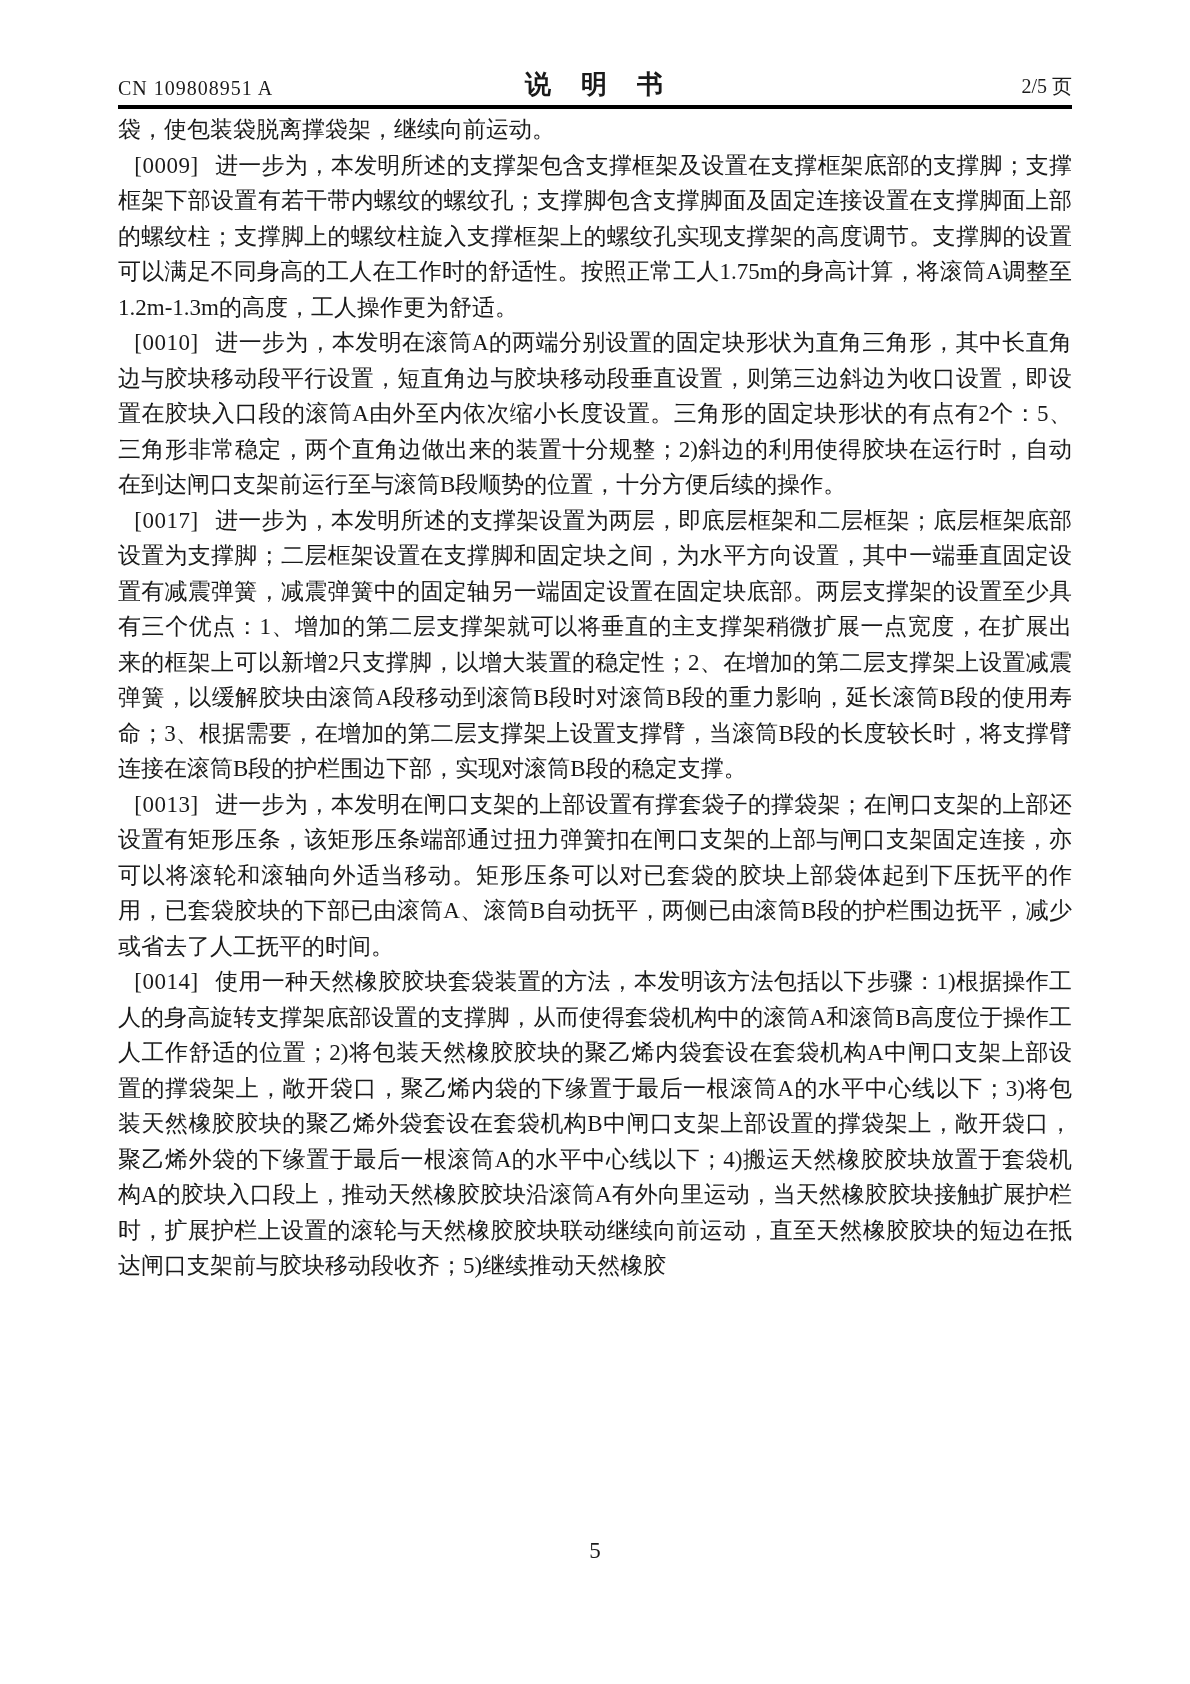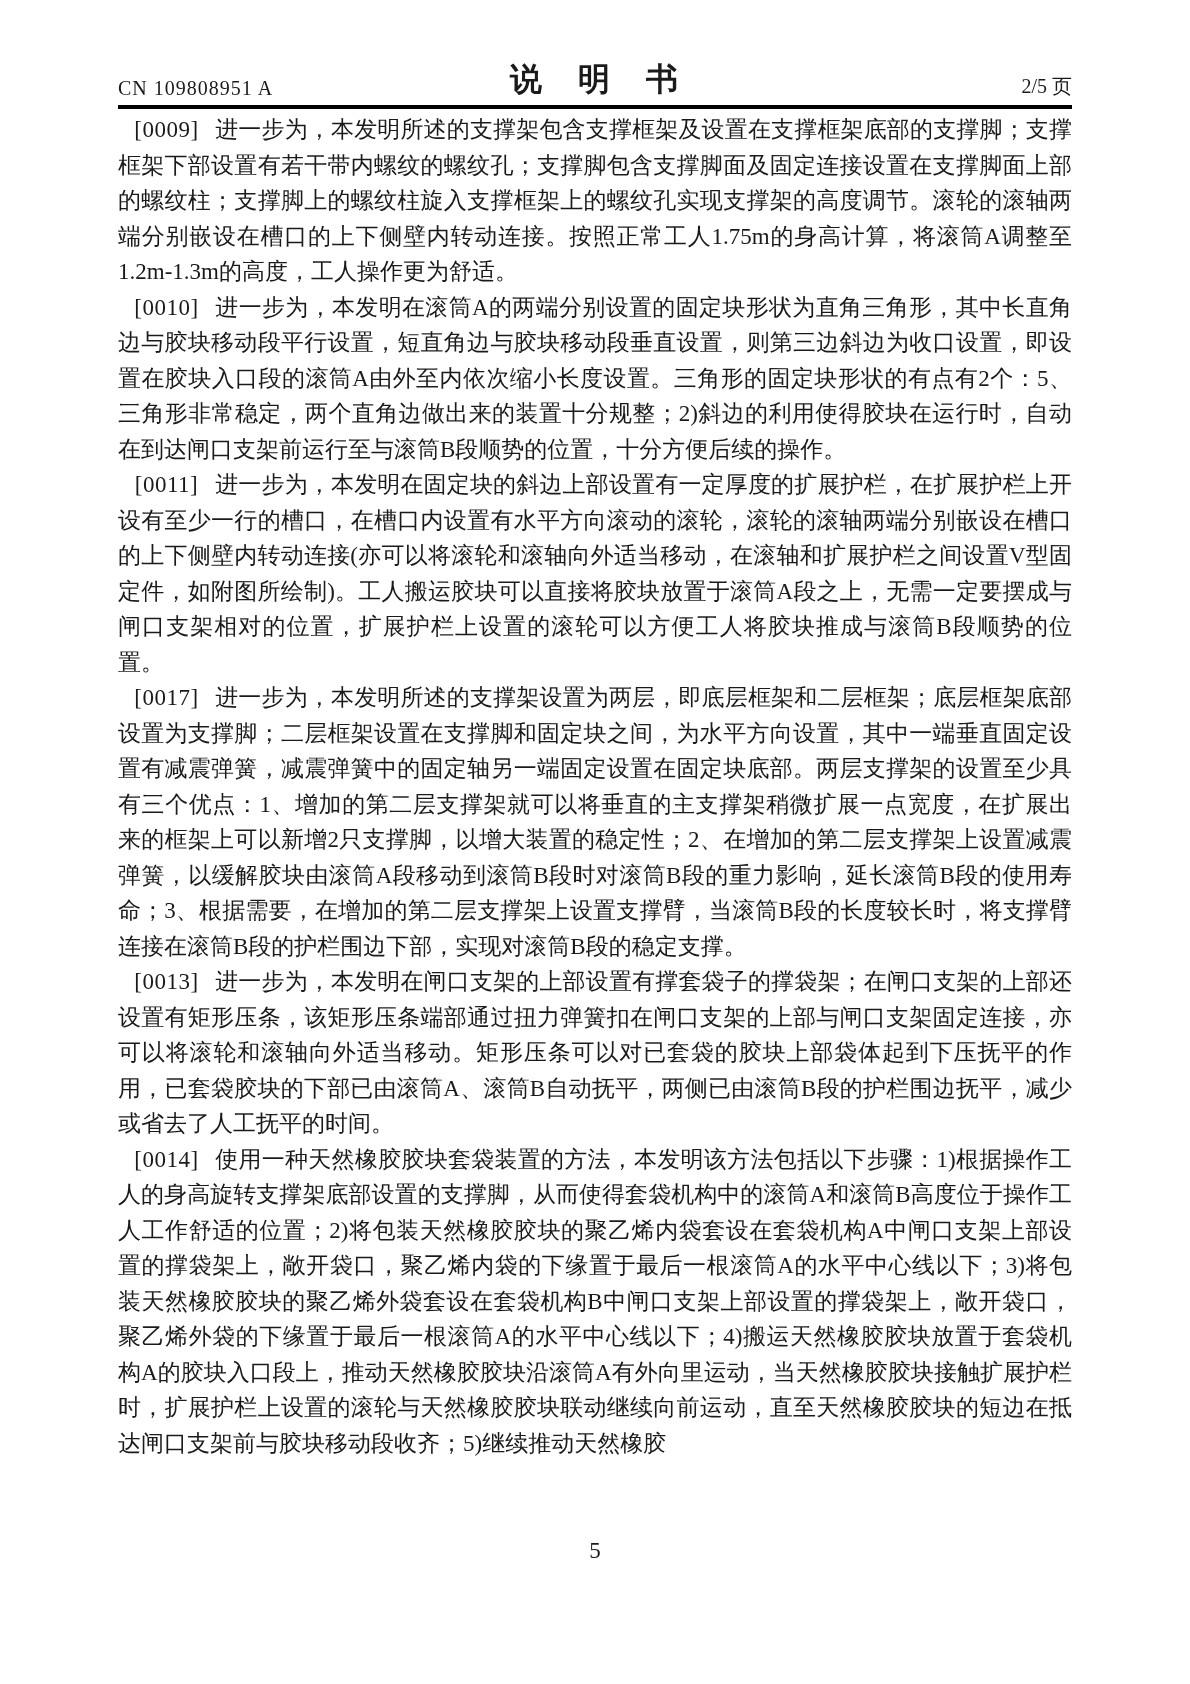--- a/index.html
+++ b/index.html
@@ -31,21 +31,21 @@
     font-size: 20px;
     letter-spacing: 1px;
     white-space: nowrap;
   }
   .doc-title {
     position: absolute;
     left: 0;
     right: 0;
     bottom: 2px;
     text-align: center;
-    font-size: 32px;
+    font-size: 26px;
     font-weight: bold;
     letter-spacing: 2px;
     white-space: nowrap;
   }
   .page-indicator {
     position: absolute;
     right: 0;
     bottom: 4px;
     font-size: 20px;
     white-space: nowrap;
@@ -94,26 +94,26 @@
   <div class="header">
     <span class="pub-number">CN 109808951 A</span>
     <span class="doc-title">说　明　书</span>
     <span class="page-indicator">2/5 页</span>
   </div>
 
   <div class="header-rule"></div>
 
   <div class="body-text">
 
+    <p class="para">袋，使包装袋脱离撑袋架，继续向前运动。</p>
 
-    <p class="para"><span class="pnum">[0009]</span><span>进一步为，本发明所述的支撑架包含支撑框架及设置在支撑框架底部的支撑脚；支撑框架下部设置有若干带内螺纹的螺纹孔；支撑脚包含支撑脚面及固定连接设置在支撑脚面上部的螺纹柱；支撑脚上的螺纹柱旋入支撑框架上的螺纹孔实现支撑架的高度调节。滚轮的滚轴两端分别嵌设在槽口的上下侧壁内转动连接。按照正常工人1.75m的身高计算，将滚筒A调整至1.2m-1.3m的高度，工人操作更为舒适。</span></p>
+    <p class="para"><span class="pnum">[0009]</span><span>进一步为，本发明所述的支撑架包含支撑框架及设置在支撑框架底部的支撑脚；支撑框架下部设置有若干带内螺纹的螺纹孔；支撑脚包含支撑脚面及固定连接设置在支撑脚面上部的螺纹柱；支撑脚上的螺纹柱旋入支撑框架上的螺纹孔实现支撑架的高度调节。支撑脚的设置可以满足不同身高的工人在工作时的舒适性。按照正常工人1.75m的身高计算，将滚筒A调整至1.2m-1.3m的高度，工人操作更为舒适。</span></p>
 
     <p class="para"><span class="pnum">[0010]</span><span>进一步为，本发明在滚筒A的两端分别设置的固定块形状为直角三角形，其中长直角边与胶块移动段平行设置，短直角边与胶块移动段垂直设置，则第三边斜边为收口设置，即设置在胶块入口段的滚筒A由外至内依次缩小长度设置。三角形的固定块形状的有点有2个：5、三角形非常稳定，两个直角边做出来的装置十分规整；2)斜边的利用使得胶块在运行时，自动在到达闸口支架前运行至与滚筒B段顺势的位置，十分方便后续的操作。</span></p>
 
-    <p class="para"><span class="pnum">[0011]</span><span>进一步为，本发明在固定块的斜边上部设置有一定厚度的扩展护栏，在扩展护栏上开设有至少一行的槽口，在槽口内设置有水平方向滚动的滚轮，滚轮的滚轴两端分别嵌设在槽口的上下侧壁内转动连接(亦可以将滚轮和滚轴向外适当移动，在滚轴和扩展护栏之间设置V型固定件，如附图所绘制)。工人搬运胶块可以直接将胶块放置于滚筒A段之上，无需一定要摆成与闸口支架相对的位置，扩展护栏上设置的滚轮可以方便工人将胶块推成与滚筒B段顺势的位置。</span></p>
 
     <p class="para"><span class="pnum">[0017]</span><span>进一步为，本发明所述的支撑架设置为两层，即底层框架和二层框架；底层框架底部设置为支撑脚；二层框架设置在支撑脚和固定块之间，为水平方向设置，其中一端垂直固定设置有减震弹簧，减震弹簧中的固定轴另一端固定设置在固定块底部。两层支撑架的设置至少具有三个优点：1、增加的第二层支撑架就可以将垂直的主支撑架稍微扩展一点宽度，在扩展出来的框架上可以新增2只支撑脚，以增大装置的稳定性；2、在增加的第二层支撑架上设置减震弹簧，以缓解胶块由滚筒A段移动到滚筒B段时对滚筒B段的重力影响，延长滚筒B段的使用寿命；3、根据需要，在增加的第二层支撑架上设置支撑臂，当滚筒B段的长度较长时，将支撑臂连接在滚筒B段的护栏围边下部，实现对滚筒B段的稳定支撑。</span></p>
 
     <p class="para"><span class="pnum">[0013]</span><span>进一步为，本发明在闸口支架的上部设置有撑套袋子的撑袋架；在闸口支架的上部还设置有矩形压条，该矩形压条端部通过扭力弹簧扣在闸口支架的上部与闸口支架固定连接，亦可以将滚轮和滚轴向外适当移动。矩形压条可以对已套袋的胶块上部袋体起到下压抚平的作用，已套袋胶块的下部已由滚筒A、滚筒B自动抚平，两侧已由滚筒B段的护栏围边抚平，减少或省去了人工抚平的时间。</span></p>
 
     <p class="para"><span class="pnum">[0014]</span><span>使用一种天然橡胶胶块套袋装置的方法，本发明该方法包括以下步骤：1)根据操作工人的身高旋转支撑架底部设置的支撑脚，从而使得套袋机构中的滚筒A和滚筒B高度位于操作工人工作舒适的位置；2)将包装天然橡胶胶块的聚乙烯内袋套设在套袋机构A中闸口支架上部设置的撑袋架上，敞开袋口，聚乙烯内袋的下缘置于最后一根滚筒A的水平中心线以下；3)将包装天然橡胶胶块的聚乙烯外袋套设在套袋机构B中闸口支架上部设置的撑袋架上，敞开袋口，聚乙烯外袋的下缘置于最后一根滚筒A的水平中心线以下；4)搬运天然橡胶胶块放置于套袋机构A的胶块入口段上，推动天然橡胶胶块沿滚筒A有外向里运动，当天然橡胶胶块接触扩展护栏时，扩展护栏上设置的滚轮与天然橡胶胶块联动继续向前运动，直至天然橡胶胶块的短边在抵达闸口支架前与胶块移动段收齐；5)继续推动天然橡胶</span></p>
 
   </div>
 
   <div class="footer-pagenum">5</div>

